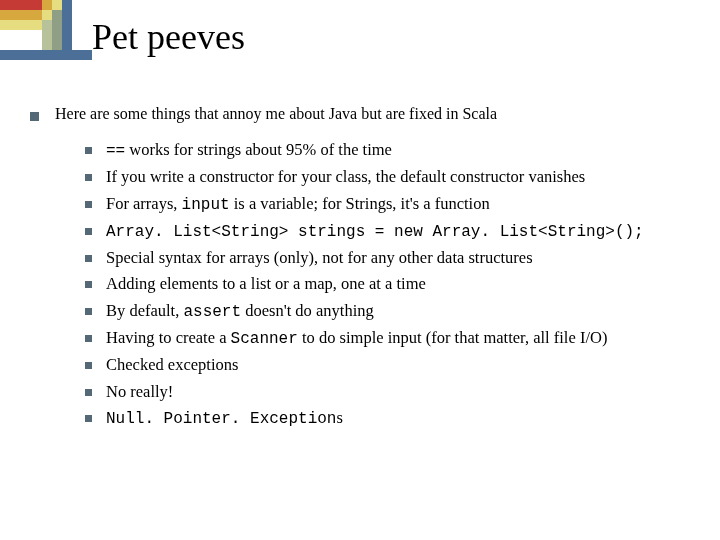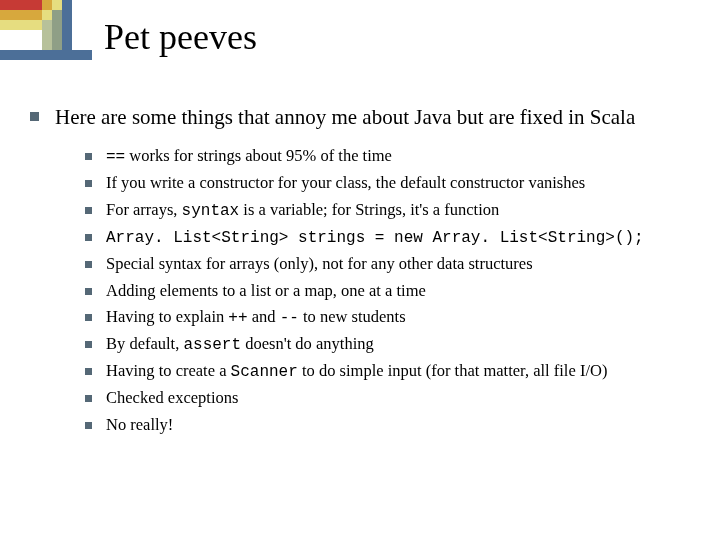--- a/index.html
+++ b/index.html
@@ -14,21 +14,21 @@
     overflow: hidden;
   }
   .logo {
     position: absolute;
     top: 0;
     left: 0;
   }
   .title {
     position: absolute;
     top: 16px;
-    left: 104px;
+    left: 92px;
     font-size: 36px;
     font-weight: normal;
   }
   .main-list {
     position: absolute;
     top: 104px;
     left: 30px;
     right: 14px;
   }
   .row {
@@ -48,21 +48,21 @@
   .bullet-sm {
     display: inline-block;
     width: 7px;
     height: 7px;
     background: #556876;
     margin-top: 7px;
     margin-right: 14px;
     flex: 0 0 7px;
   }
   .intro-text {
-    font-size: 21px;
+    font-size: 16px;
     line-height: 1.25;
   }
   .sublist {
     margin-top: 16px;
     margin-left: 55px;
   }
   .sub-text {
     font-size: 16.5px;
     line-height: 1.25;
     text-align: right;
@@ -101,48 +101,48 @@
       <div class="row">
         <span class="bullet-sm"></span>
         <span class="sub-text"><span class="mono">==</span> works for strings about 95% of the time</span>
       </div>
       <div class="row">
         <span class="bullet-sm"></span>
         <span class="sub-text">If you write a constructor for your class, the default constructor vanishes</span>
       </div>
       <div class="row">
         <span class="bullet-sm"></span>
-        <span class="sub-text">For arrays, <span class="mono">syntax</span> is a variable; for Strings, it's a function</span>
+        <span class="sub-text">For arrays, <span class="mono">input</span> is a variable; for Strings, it's a function</span>
       </div>
       <div class="row">
         <span class="bullet-sm"></span>
         <span class="sub-text"><span class="mono">Array. List&lt;String&gt; strings = new Array. List&lt;String&gt;();</span></span>
       </div>
       <div class="row">
         <span class="bullet-sm"></span>
         <span class="sub-text">Special syntax for arrays (only), not for any other data structures</span>
       </div>
       <div class="row">
         <span class="bullet-sm"></span>
         <span class="sub-text">Adding elements to a list or a map, one at a time</span>
-      </div>
-      <div class="row">
-        <span class="bullet-sm"></span>
-        <span class="sub-text">Having to explain <span class="mono">++</span> and <span class="mono">--</span> to new students</span>
       </div>
       <div class="row">
         <span class="bullet-sm"></span>
         <span class="sub-text">By default, <span class="mono">assert</span> doesn't do anything</span>
       </div>
       <div class="row">
         <span class="bullet-sm"></span>
         <span class="sub-text">Having to create a <span class="mono">Scanner</span> to do simple input (for that matter, all file I/O)</span>
       </div>
       <div class="row">
         <span class="bullet-sm"></span>
         <span class="sub-text">Checked exceptions</span>
       </div>
       <div class="row">
         <span class="bullet-sm"></span>
         <span class="sub-text">No really!</span>
       </div>
+      <div class="row">
+        <span class="bullet-sm"></span>
+        <span class="sub-text"><span class="mono">Null. Pointer. Exception</span>s</span>
+      </div>
     </div>
 </div>
 
 </body></html>

